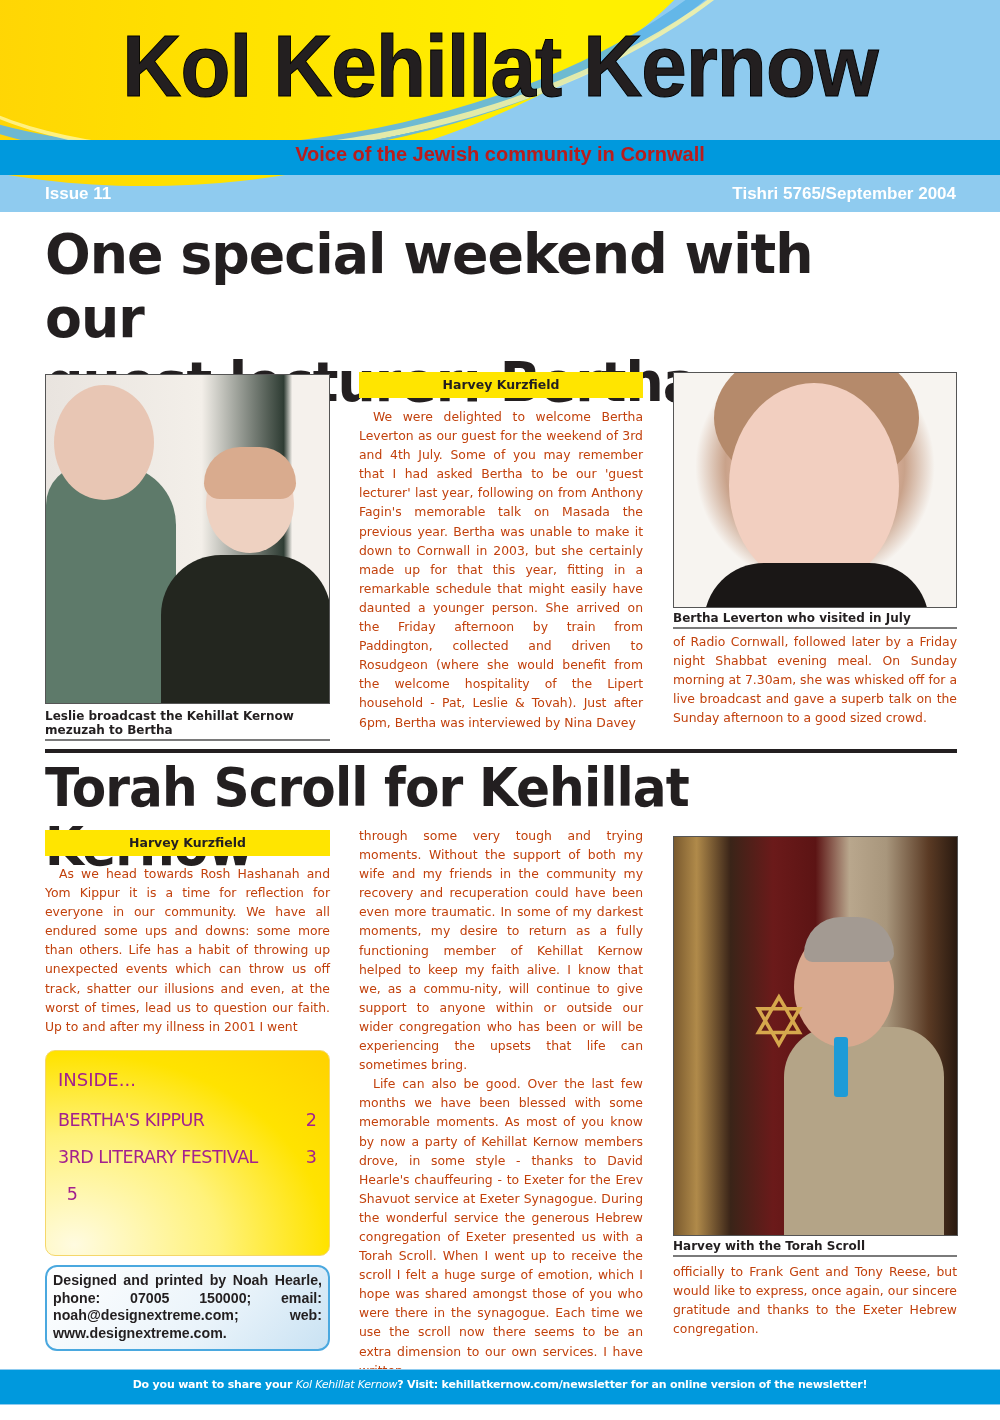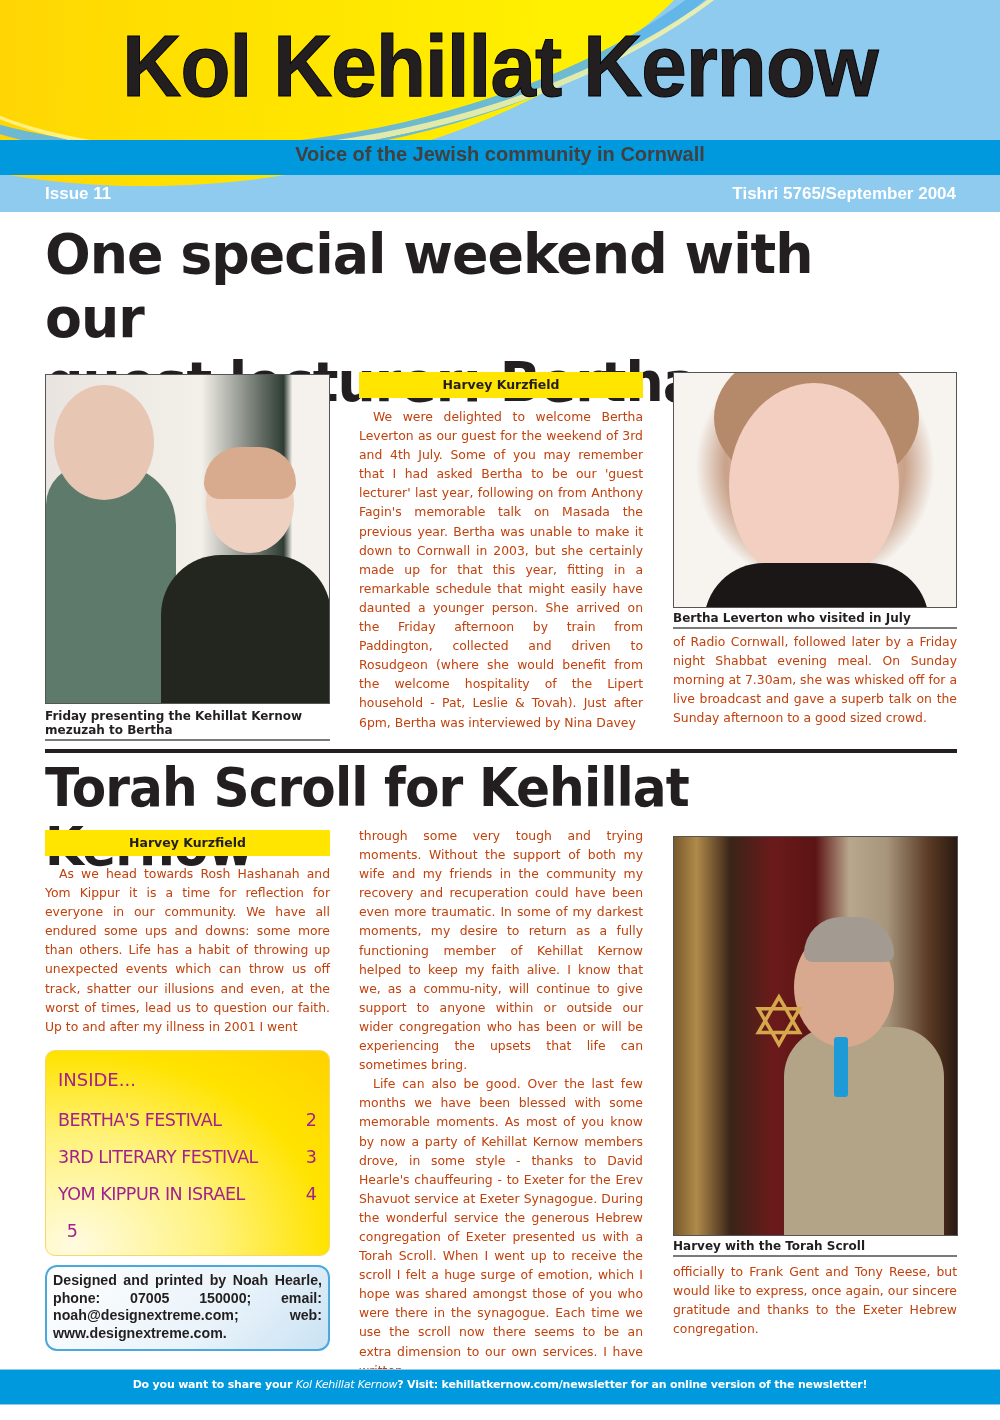--- a/index.html
+++ b/index.html
@@ -6,21 +6,21 @@
   html, body { width: 1000px; height: 1420px; background: #ffffff; overflow: hidden; }
   body { position: relative; font-family: "DejaVu Sans", sans-serif; color: #231f20; }
 
   
   .masthead { position: absolute; left: 0; top: 0; width: 1000px; height: 212px; background: #8fcbef; overflow: hidden; }
   .masthead .swoosh-yellow { position: absolute; left: -300px; top: -420px; width: 1060px; height: 600px; border-radius: 50%; background: linear-gradient(100deg, #ffc20e 0%, #ffdf00 45%, #fff000 80%); transform: rotate(-8deg); }
   .masthead .swoosh-blue { position: absolute; left: -200px; top: -390px; width: 1020px; height: 540px; border-radius: 50%; border-bottom: 14px solid #5fb5e8; border-right: 10px solid #5fb5e8; transform: rotate(-10deg); opacity: .9; }
   .masthead .swoosh-blue2 { position: absolute; left: -140px; top: -360px; width: 980px; height: 500px; border-radius: 50%; border-bottom: 6px solid #fff7a0; transform: rotate(-12deg); opacity: .8; }
   .masthead .title { position: absolute; left: 0; top: 22px; width: 1000px; text-align: center; font-family: "Liberation Sans", sans-serif; font-weight: 700; font-size: 88px; letter-spacing: -1px; color: #231f20; transform: scaleX(0.93); line-height: 1; -webkit-text-stroke: 1px #000; }
   .masthead .tagline-bar { position: absolute; left: 0; top: 140px; width: 1000px; height: 35px; background: #0099dd; }
-  .masthead .tagline { position: absolute; left: 0; top: 143px; width: 1000px; text-align: center; font-family: "Liberation Sans", sans-serif; font-weight: 700; font-size: 20px; color: #404040; }
+  .masthead .tagline { position: absolute; left: 0; top: 143px; width: 1000px; text-align: center; font-family: "Liberation Sans", sans-serif; font-weight: 700; font-size: 20px; color: #b91c1c; }
   .masthead .issue { position: absolute; left: 45px; top: 184px; font-family: "Liberation Sans", sans-serif; font-weight: 700; font-size: 17px; color: #ffffff; }
   .masthead .date { position: absolute; right: 44px; top: 184px; font-family: "Liberation Sans", sans-serif; font-weight: 700; font-size: 17px; color: #ffffff; }
 
   
   .headline { position: absolute; left: 45px; width: 920px; font-family: "DejaVu Sans", sans-serif; font-weight: 700; color: #231f20; line-height: 1.1; letter-spacing: -1px; }
   .headline.h1 { top: 222px; font-size: 56px; line-height: 64px; transform-origin: left top; transform: scaleX(0.96); }
   .headline.h2 { top: 758px; font-size: 54px; transform-origin: left top; transform: scaleX(0.93); }
 
   .rule-thick { position: absolute; left: 45px; width: 912px; height: 4px; background: #231f20; }
 
@@ -91,21 +91,21 @@
   <span>guest lecturer: Bertha Leverton</span>
 </h2>
 
 <div class="photo photo-1">
   <div class="fig p1-man-body"></div>
   <div class="fig p1-man-head"></div>
   <div class="fig p1-woman-body"></div>
   <div class="fig p1-woman-head"></div>
   <div class="fig p1-woman-hair"></div>
 </div>
-<div class="caption" style="left:45px; top:709px; width:285px;">Friday presenting the Kehillat Kernow mezuzah to Bertha</div>
+<div class="caption" style="left:45px; top:709px; width:285px;">Leslie broadcast the Kehillat Kernow mezuzah to Bertha</div>
 
 <div class="byline" style="left:359px; top:372px; width:284px;">Harvey Kurzfield</div>
 <div class="body-text" style="left:359px; top:407px; width:284px;">
   <p>We were delighted to welcome Bertha Leverton as our guest for the weekend of 3rd and 4th July. Some of you may remember that I had asked Bertha to be our 'guest lecturer' last year, following on from Anthony Fagin's memorable talk on Masada the previous year. Bertha was unable to make it down to Cornwall in 2003, but she certainly made up for that this year, fitting in a remarkable schedule that might easily have daunted a younger person. She arrived on the Friday afternoon by train from Paddington, collected and driven to Rosudgeon (where she would benefit from the welcome hospitality of the Lipert household - Pat, Leslie &amp; Tovah). Just after 6pm, Bertha was interviewed by Nina Davey</p>
 </div>
 
 <div class="photo photo-2">
   <div class="fig p2-hair"></div>
   <div class="fig p2-face"></div>
   <div class="fig p2-collar"></div>
@@ -120,30 +120,26 @@
 <h2 class="headline h2">Torah Scroll for Kehillat Kernow</h2>
 
 <div class="byline" style="left:45px; top:830px; width:285px;">Harvey Kurzfield</div>
 <div class="body-text" style="left:45px; top:864px; width:285px;">
   <p>As we head towards Rosh Hashanah and Yom Kippur it is a time for reflection for everyone in our community. We have all endured some ups and downs: some more than others. Life has a habit of throwing up unexpected events which can throw us off track, shatter our illusions and even, at the worst of times, lead us to question our faith. Up to and after my illness in 2001 I went</p>
 </div>
 
 <div class="inside-box">
   <div class="inside-title">INSIDE...</div>
   <div class="inside-row">
-    <span class="lbl">BERTHA'S FESTIVAL</span>
+    <span class="lbl">BERTHA'S KIPPUR</span>
     <span class="pg">2</span>
   </div>
   <div class="inside-row">
     <span class="lbl">3RD LITERARY FESTIVAL</span>
     <span class="pg">3</span>
-  </div>
-  <div class="inside-row">
-    <span class="lbl">YOM KIPPUR IN ISRAEL</span>
-    <span class="pg">4</span>
   </div>
   <div class="inside-row">
     <span class="pg">5</span>
   </div>
 </div>
 
 <div class="credits-box">Designed and printed by Noah Hearle, phone: 07005 150000; email: noah@designextreme.com; web: www.designextreme.com.</div>
 
 <div class="body-text" style="left:359px; top:826px; width:284px;">
   <p class="noindent">through some very tough and trying moments. Without the support of both my wife and my friends in the community my recovery and recuperation could have been even more traumatic. In some of my darkest moments, my desire to return as a fully functioning member of Kehillat Kernow helped to keep my faith alive. I know that we, as a commu-nity, will continue to give support to anyone within or outside our wider congregation who has been or will be experiencing the upsets that life can sometimes bring.</p>

